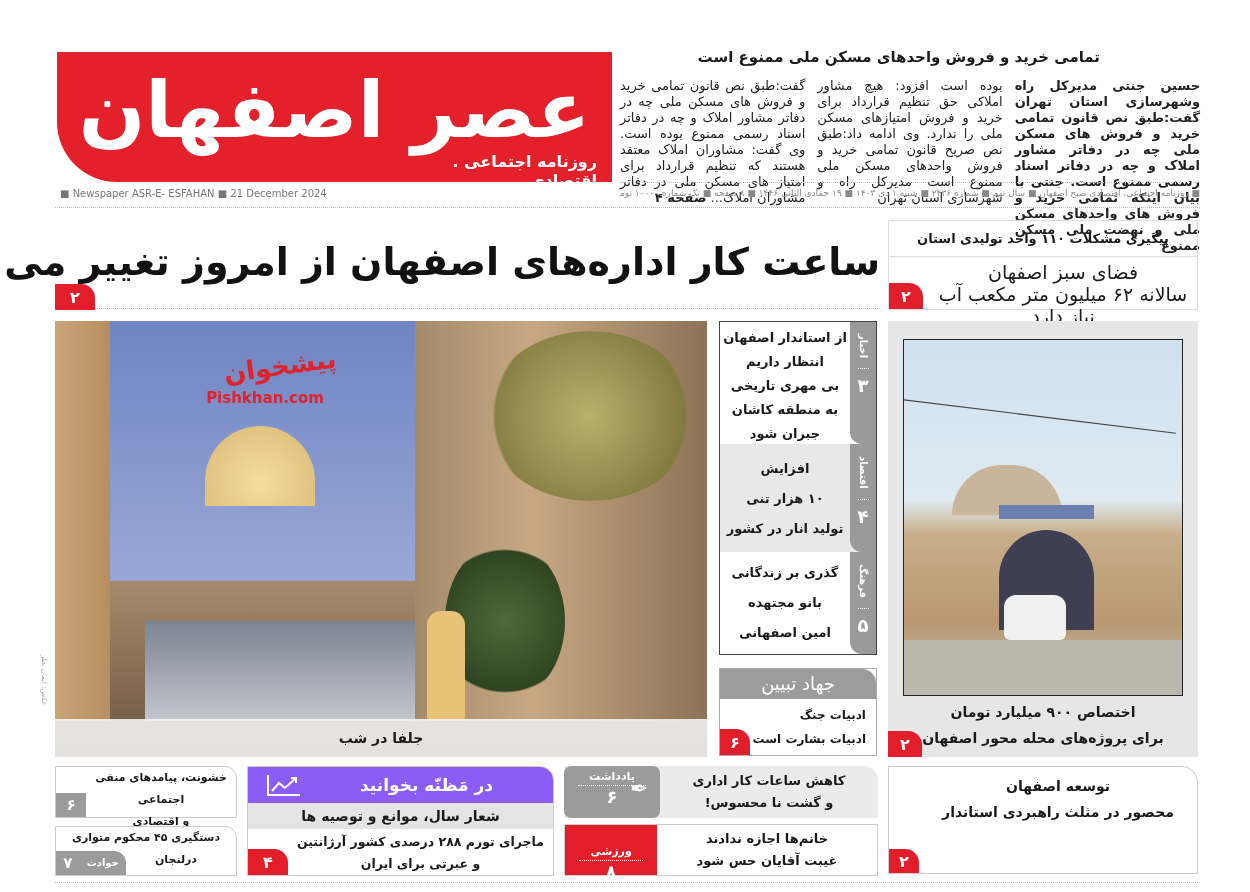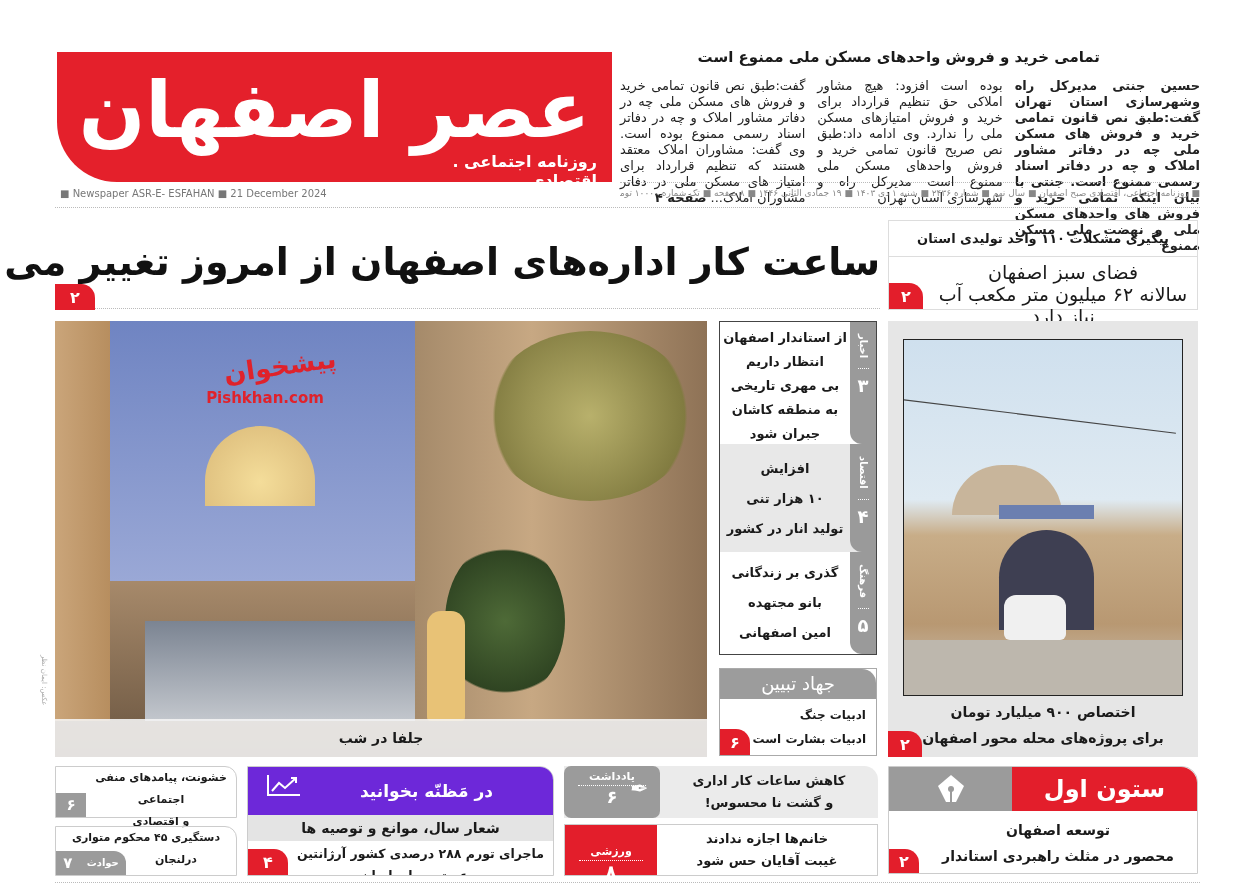--- a/index.html
+++ b/index.html
@@ -132,21 +132,21 @@
   .note-txt { flex: 1; text-align: center; font-weight: bold; font-size: 13px; line-height: 22px; padding-top: 4px; }
   .note-tab { width: 96px; background: #9b9b9b; color: #fff; text-align: center; font-weight: bold; font-size: 11px; padding-top: 4px; border-radius: 7px; }
   .note-tab .num { font-size: 18px; border-top: 1px dotted #fff; margin: 2px 14px 0; }
 
   .sport { left: 564px; top: 824px; width: 314px; height: 52px; border: 1px solid #ccc; display: flex; direction: rtl; }
   .sport-txt { flex: 1; text-align: center; font-weight: bold; font-size: 13px; line-height: 22px; padding-top: 3px; }
   .sport-tab { width: 92px; background: #e31e2b; color: #fff; text-align: center; font-weight: bold; font-size: 11px; padding-top: 20px; }
   .sport-tab .num { font-size: 18px; border-top: 1px dotted #fff; margin: 2px 14px 0; }
 
   .madhan { left: 247px; top: 766px; width: 307px; height: 110px; border: 1px solid #ccc; border-radius: 0 14px 0 0; overflow: hidden; }
-  .madhan-head { height: 48px; background: #6d28d9; display: flex; align-items: center; direction: rtl; padding-right: 60px; color: #fff; font-weight: bold; font-size: 17px; }
+  .madhan-head { height: 36px; background: #8b5cf6; display: flex; align-items: center; direction: rtl; padding-right: 60px; color: #fff; font-weight: bold; font-size: 17px; }
   .madhan-head .chart-icon { position: absolute; left: 18px; top: 6px; width: 36px; height: 24px; }
   .madhan-sub { height: 26px; background: #e4e4e4; text-align: center; direction: rtl; font-weight: bold; font-size: 14px; line-height: 26px; }
   .madhan-body { text-align: center; direction: rtl; font-weight: bold; font-size: 12.5px; line-height: 22px; padding-left: 40px; padding-top: 2px; }
 
   .small1 { left: 55px; top: 766px; width: 182px; height: 52px; border: 1px solid #ccc; border-radius: 0 12px 0 0; direction: rtl; text-align: center; font-weight: bold; font-size: 11px; line-height: 22px; padding-left: 30px; }
   .small2 { left: 55px; top: 826px; width: 182px; height: 50px; border: 1px solid #ccc; border-radius: 0 12px 0 0; direction: rtl; text-align: center; font-weight: bold; font-size: 11px; line-height: 22px; }
   .gray-num { background: #9b9b9b; color: #fff; font-weight: bold; font-size: 15px; display: flex; align-items: center; justify-content: center; }
   .hav-tab { position: absolute; left: 0; bottom: 0; width: 70px; height: 24px; background: #9b9b9b; color: #fff; display: flex; align-items: center; justify-content: space-around; font-size: 10px; border-radius: 0 12px 0 0; }
   .hav-tab .n { font-size: 15px; }
   .credit { left: 38px; top: 655px; width: 10px; font-size: 7px; color: #aaa; writing-mode: vertical-rl; }
@@ -259,30 +259,20 @@
     <div class="rp-car"></div>
   </div>
   <div class="rphoto-cap">
     <div>اختصاص ۹۰۰ میلیارد تومان</div>
     <div>برای پروژه‌های محله محور اصفهان</div>
   </div>
   <div class="abs pg-tag" style="left:0;bottom:0;width:34px;height:26px;">۲</div>
 </div>
 
 <div class="abs sotun">
-  <div class="sotun-head">
-    <div class="sotun-gray">
-      <svg width="34" height="34" viewBox="0 0 34 34">
-          <path d="M17 3 L30 14 L22 30 L12 30 L4 14 Z" fill="#fff"></path>
-          <circle cx="17" cy="17" r="3" fill="#9b9b9b"></circle>
-          <rect x="16" y="19" width="2" height="11" fill="#9b9b9b"></rect>
-        </svg>
-    </div>
-    <div class="sotun-red">ستون اول</div>
-  </div>
   <div class="sotun-body">
     <div>توسعه اصفهان</div>
     <div>محصور در مثلث راهبردی استاندار</div>
   </div>
   <div class="abs pg-tag" style="left:0;bottom:0;width:30px;height:24px;">۲</div>
 </div>
 
 <div class="abs note">
   <div class="note-txt">
     <div>کاهش ساعات کار اداری</div>

